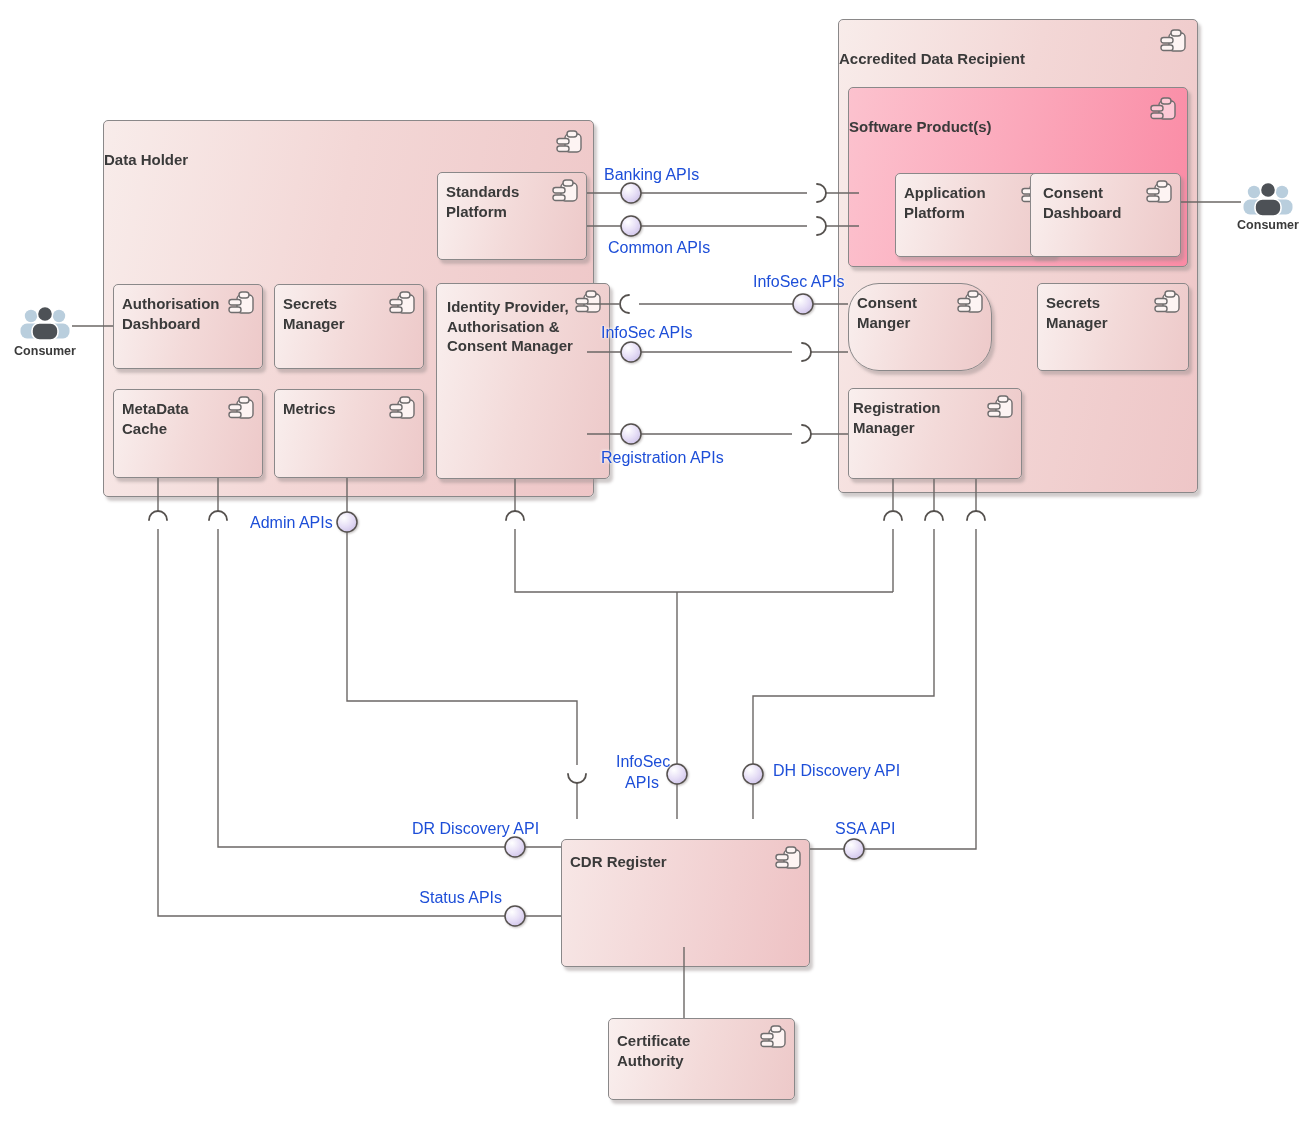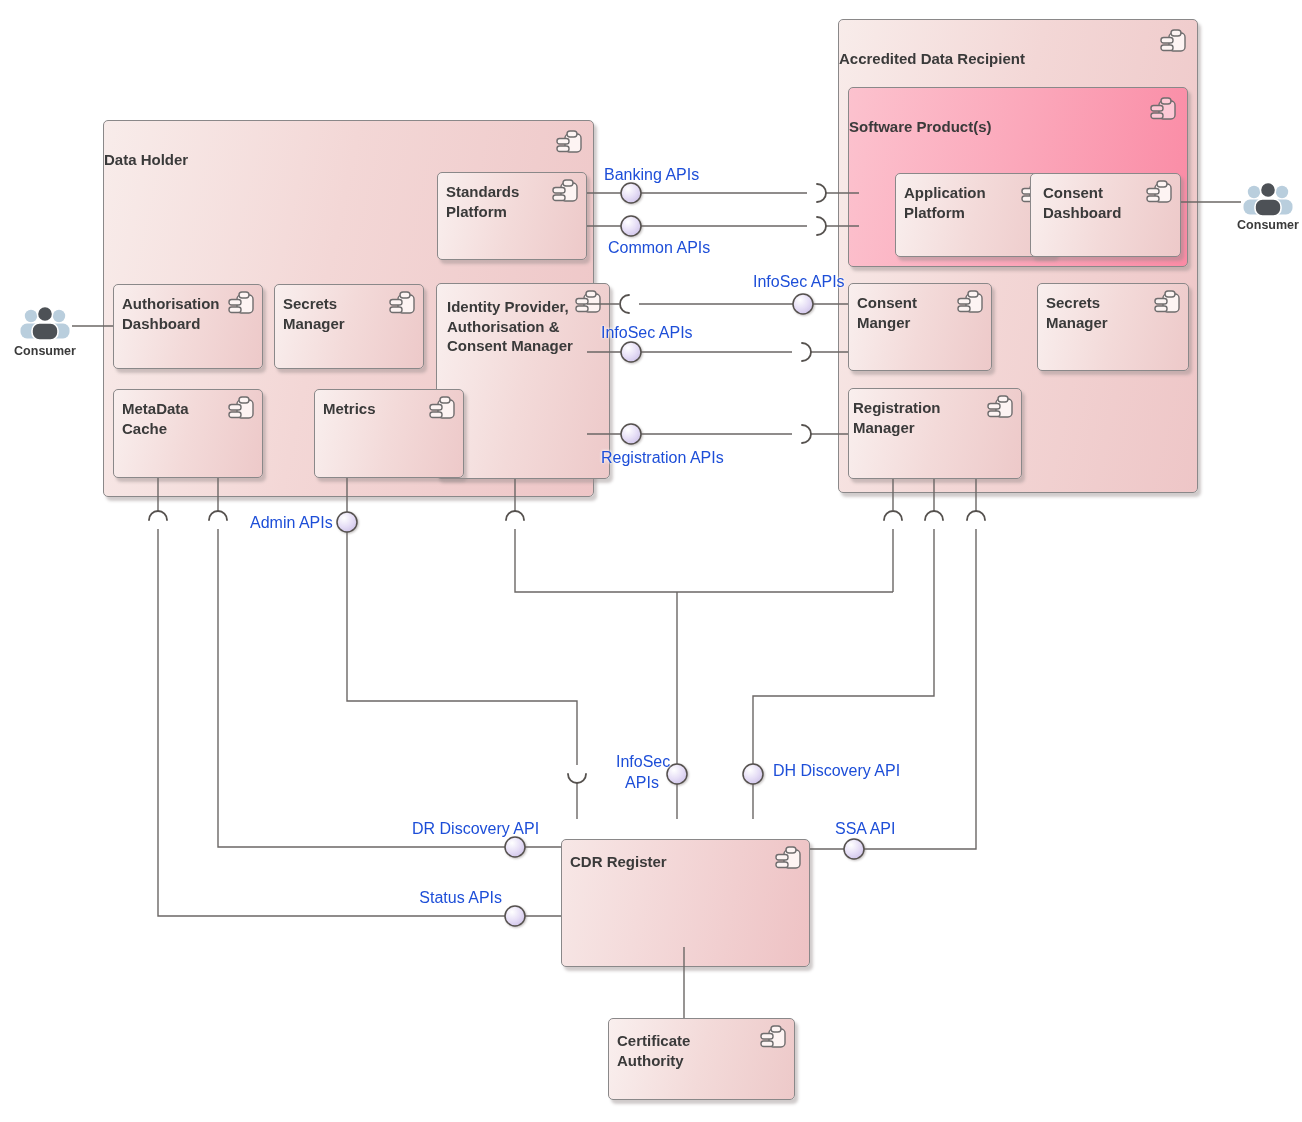--- a/index.html
+++ b/index.html
@@ -111,21 +111,21 @@
   <div class="box grad-comp comp" style="left:113px;top:389px;width:150px;height:89px;">
     <div class="btitle">MetaData Cache</div>
     <span class="comp-icon"><svg width="27" height="24" viewBox="0 0 27 24">
           <rect class="ic-body" x="9" y="4" width="16" height="18" rx="4"></rect>
           <rect class="ic-tab" x="11" y="1" width="10" height="6" rx="3"></rect>
           <rect class="ic-tab" x="1" y="8.5" width="12" height="5.5" rx="2.6"></rect>
           <rect class="ic-tab" x="1" y="16" width="12" height="5.5" rx="2.6"></rect>
         </svg></span>
   </div>
 
-  <div class="box grad-comp comp" style="left:274px;top:389px;width:150px;height:89px;margin-left:40px;">
+  <div class="box grad-comp comp" style="left:274px;top:389px;width:150px;height:89px;">
     <div class="btitle">Metrics</div>
     <span class="comp-icon"><svg width="27" height="24" viewBox="0 0 27 24">
           <rect class="ic-body" x="9" y="4" width="16" height="18" rx="4"></rect>
           <rect class="ic-tab" x="11" y="1" width="10" height="6" rx="3"></rect>
           <rect class="ic-tab" x="1" y="8.5" width="12" height="5.5" rx="2.6"></rect>
           <rect class="ic-tab" x="1" y="16" width="12" height="5.5" rx="2.6"></rect>
         </svg></span>
   </div>
 
   <div class="box grad-comp comp" style="left:859px;top:173px;width:161px;height:84px;margin-left:36px;">
@@ -141,21 +141,21 @@
   <div class="box grad-comp comp" style="left:1030px;top:173px;width:151px;height:84px;">
     <div class="btitle" style="padding-right:38px;padding-left:12px;">Consent Dashboard</div>
     <span class="comp-icon"><svg width="27" height="24" viewBox="0 0 27 24">
           <rect class="ic-body" x="9" y="4" width="16" height="18" rx="4"></rect>
           <rect class="ic-tab" x="11" y="1" width="10" height="6" rx="3"></rect>
           <rect class="ic-tab" x="1" y="8.5" width="12" height="5.5" rx="2.6"></rect>
           <rect class="ic-tab" x="1" y="16" width="12" height="5.5" rx="2.6"></rect>
         </svg></span>
   </div>
 
-  <div class="box grad-comp comp" style="left:848px;top:283px;width:144px;height:88px;">
+  <div class="box grad-comp comp" style="left:848px;top:283px;width:144px;height:88px;border-radius:31px;">
     <div class="btitle">Consent Manger</div>
     <span class="comp-icon"><svg width="27" height="24" viewBox="0 0 27 24">
           <rect class="ic-body" x="9" y="4" width="16" height="18" rx="4"></rect>
           <rect class="ic-tab" x="11" y="1" width="10" height="6" rx="3"></rect>
           <rect class="ic-tab" x="1" y="8.5" width="12" height="5.5" rx="2.6"></rect>
           <rect class="ic-tab" x="1" y="16" width="12" height="5.5" rx="2.6"></rect>
         </svg></span>
   </div>
 
   <div class="box grad-comp comp" style="left:1037px;top:283px;width:152px;height:88px;">

